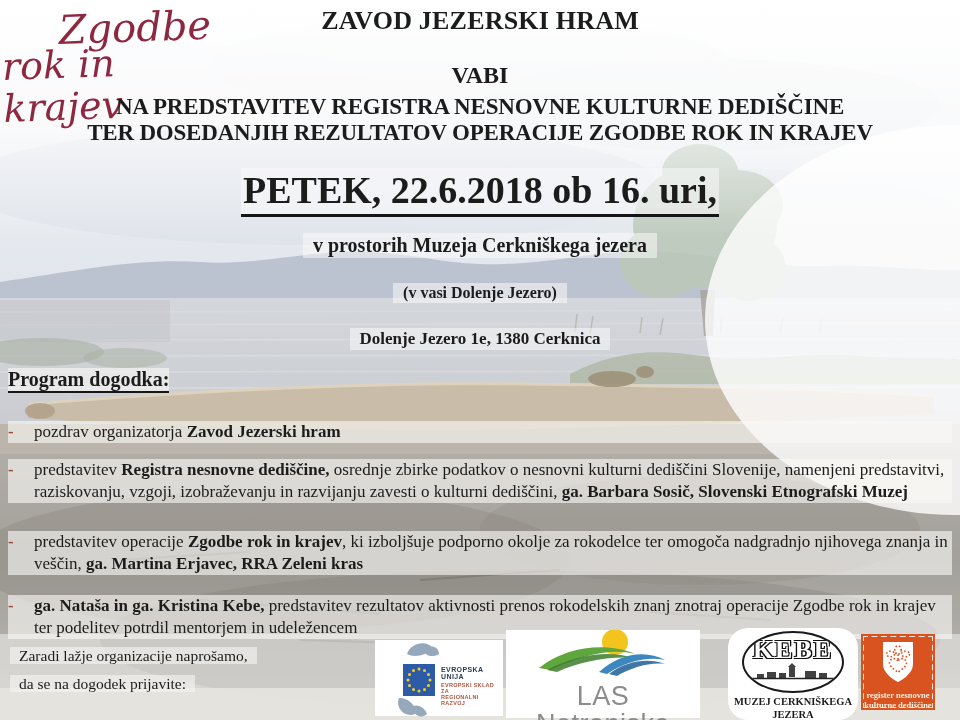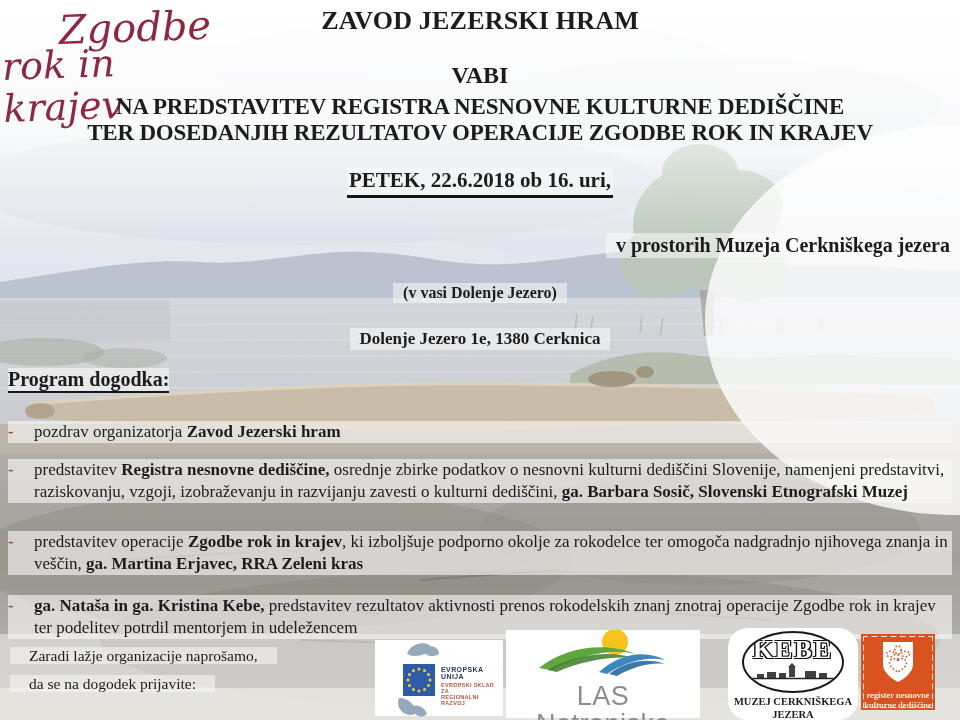--- a/index.html
+++ b/index.html
@@ -12,42 +12,42 @@
                color:var(--brand-red,#8e2740);font-style:italic;font-family:"DejaVu Serif",serif;}
   .script-logo .l1{font-size:40px;margin-left:58px;line-height:44px;}
   .script-logo .l2{font-size:38px;margin-top:-8px;line-height:42px;}
 
   
   .cline{position:absolute;left:0;width:960px;text-align:center;font-weight:bold;white-space:nowrap;}
   .org{top:6px;font-size:26px;letter-spacing:.2px;}
   .vabi{top:62px;font-size:24px;}
   .t1{top:94px;font-size:23px;letter-spacing:-.2px;}
   .t2{top:120px;font-size:23px;letter-spacing:-.2px;}
-  .date{top:168px;font-size:21px;}
+  .date{top:168px;font-size:38px;}
   .date span{display:inline-block;border-bottom:3px solid #161616;padding:0 2px 2px 2px;
              background:rgba(250,250,252,.55);}
-  .venue{top:233px;font-size:20px;text-align:right;}
+  .venue{top:233px;font-size:20px;}
   .village{top:283px;font-size:16px;}
   .address{top:328px;font-size:17px;}
   .band{background:rgba(250,250,250,.55);padding:1px 10px;display:inline-block;}
 
   
   .prog-head{position:absolute;left:8px;top:368px;font-size:20px;font-weight:bold;}
   .prog-head span{border-bottom:2.5px solid #161616;padding-bottom:1px;background:rgba(250,249,247,.6);}
   .bullet{position:absolute;left:8px;width:944px;display:flex;font-size:17px;line-height:22px;
           background:rgba(250,249,246,.62);}
   .bullet .dash{flex:0 0 26px;color:var(--dash-red,#9c4a42);font-weight:bold;}
   .bullet .btxt{flex:1;}
   .bullet .b{font-weight:bold;}
   .b1{top:421px;} .b2{top:459px;} .b3{top:531px;} .b4{top:595px;}
 
   
   .note{position:absolute;left:10px;width:360px;font-size:15.5px;line-height:19px;}
   .n1{top:646px;} .n2{top:674px;} .n3{top:700px;}
-  .note span{background:rgba(245,245,244,.6);padding:0 19px;}
+  .note span{background:rgba(245,245,244,.6);padding:0 9px;}
 
   
   .lbox{position:absolute;background:#fff;}
   .eu-box{left:375px;top:640px;width:128px;height:76px;}
   .eu-glyph{position:absolute;left:18px;top:-4px;}
   .eu-flag{position:absolute;left:28px;top:24px;width:32px;height:32px;background:var(--eu-blue,#2d5ba8);}
   .eu-text{position:absolute;left:66px;top:26px;width:62px;}
   .eu-t1{font-family:"Liberation Sans",sans-serif;font-size:7px;font-weight:bold;color:#2d3b55;letter-spacing:.4px;}
   .eu-t2{font-family:"Liberation Sans",sans-serif;font-size:5.5px;font-weight:bold;color:#b5523c;letter-spacing:.3px;margin-top:2px;}
   .eu-t3{font-family:"Liberation Sans",sans-serif;font-size:5.5px;font-weight:bold;color:#b5523c;letter-spacing:.3px;}

